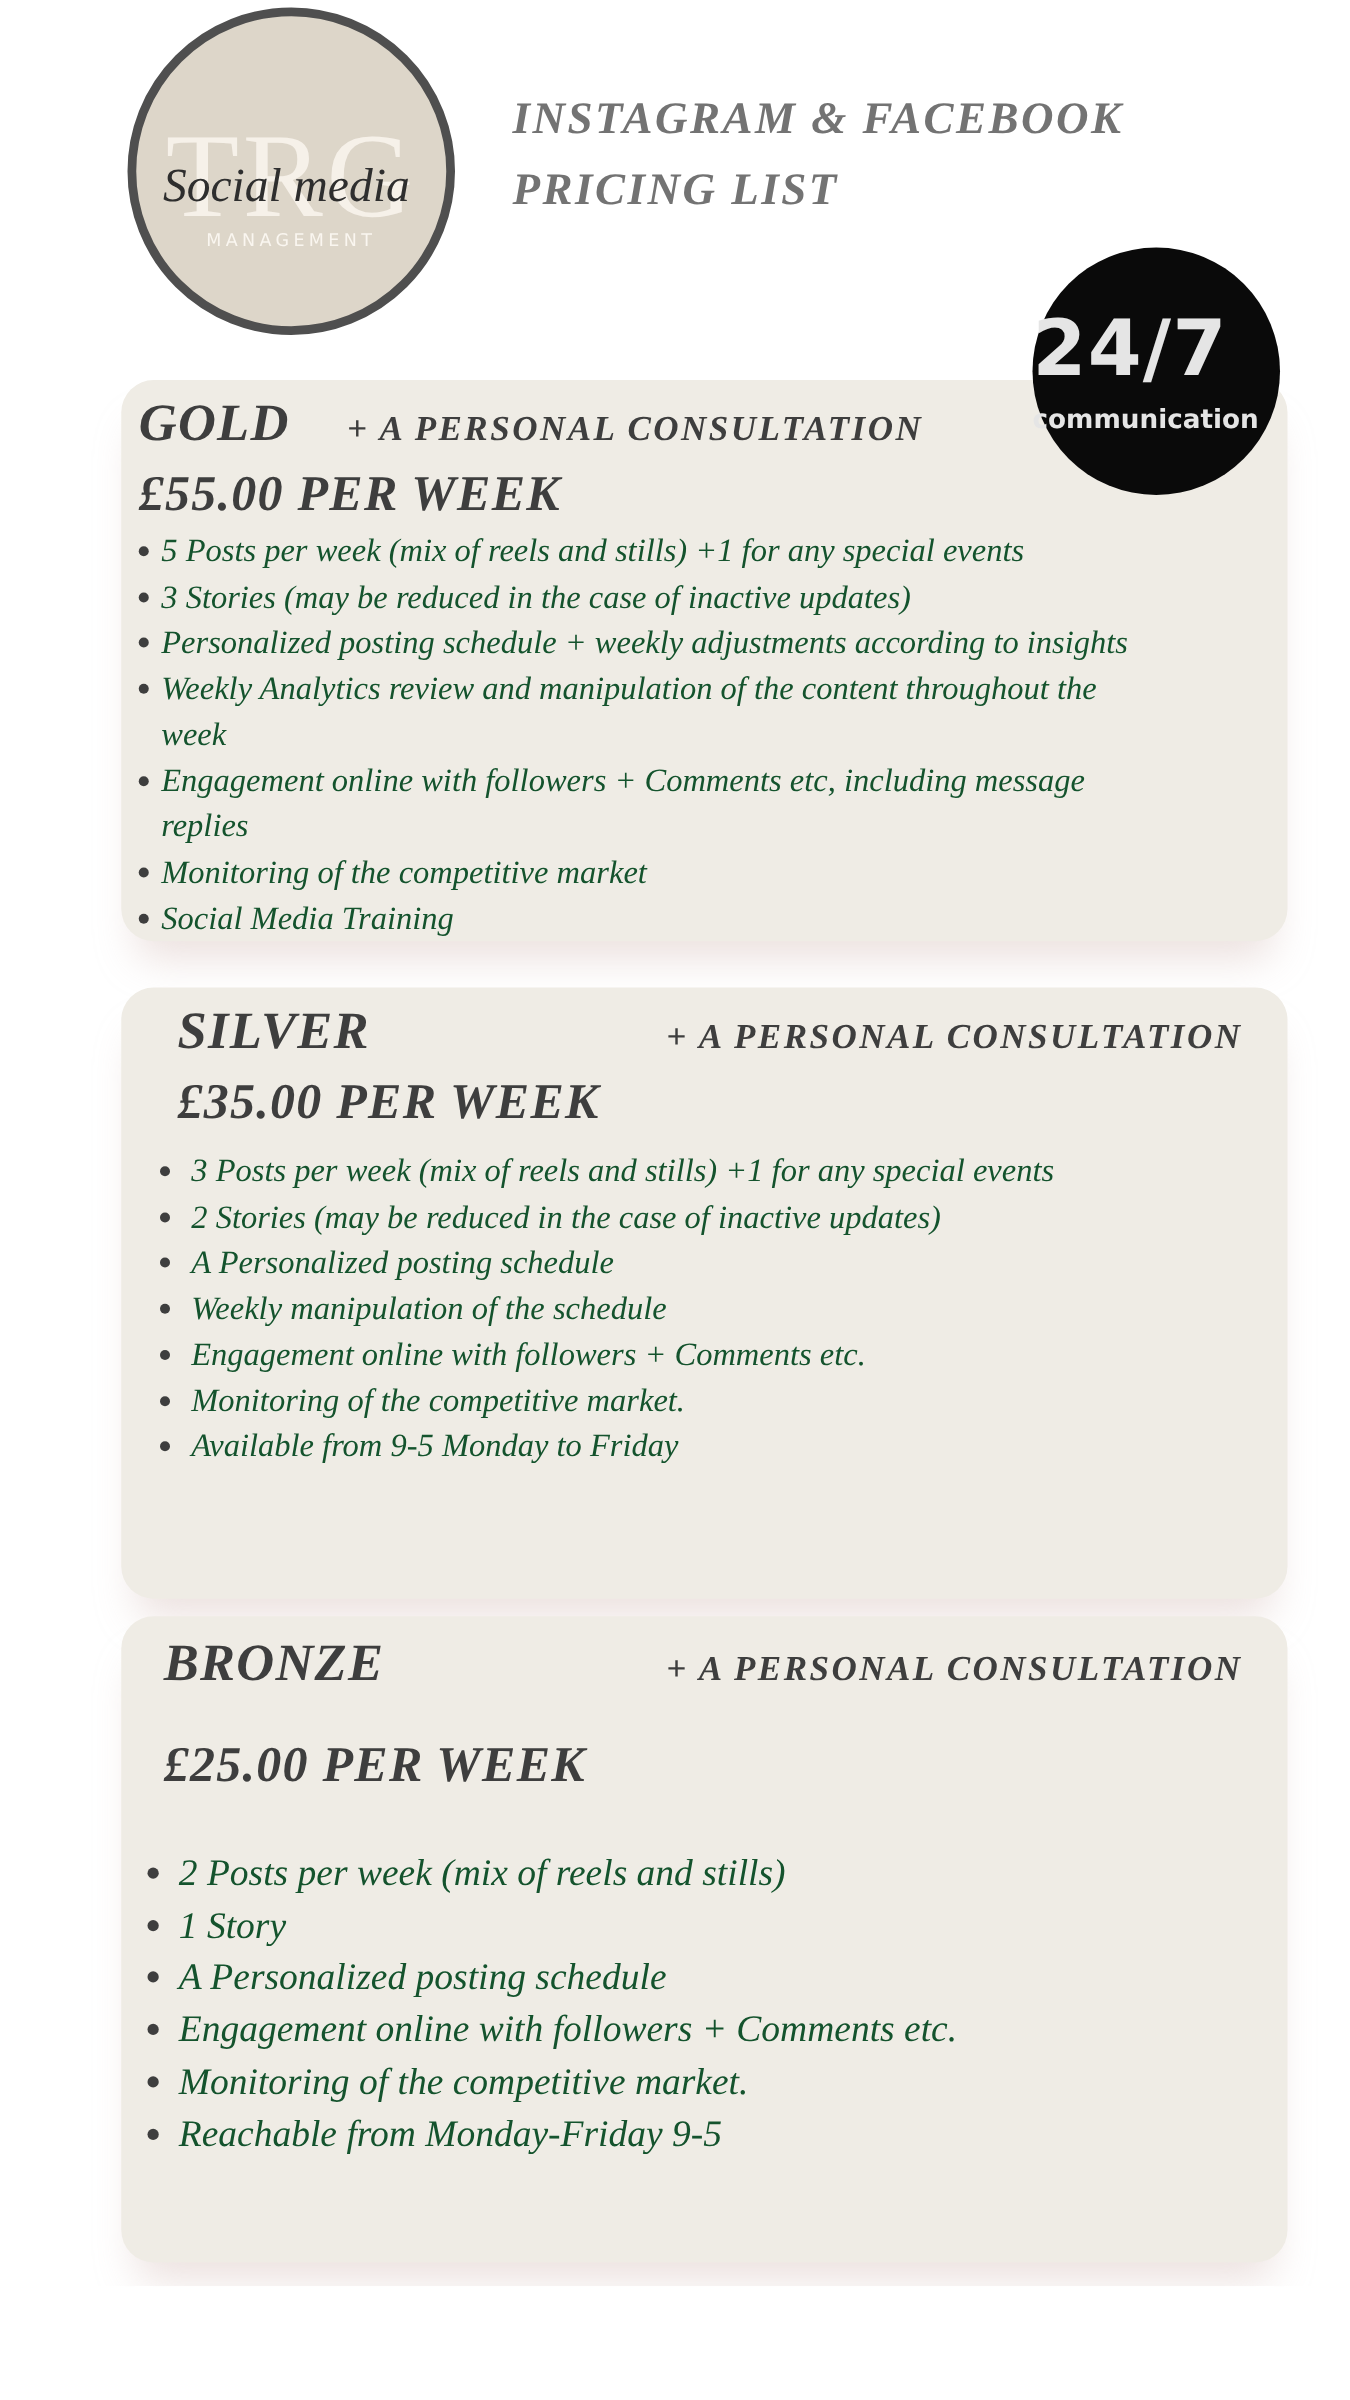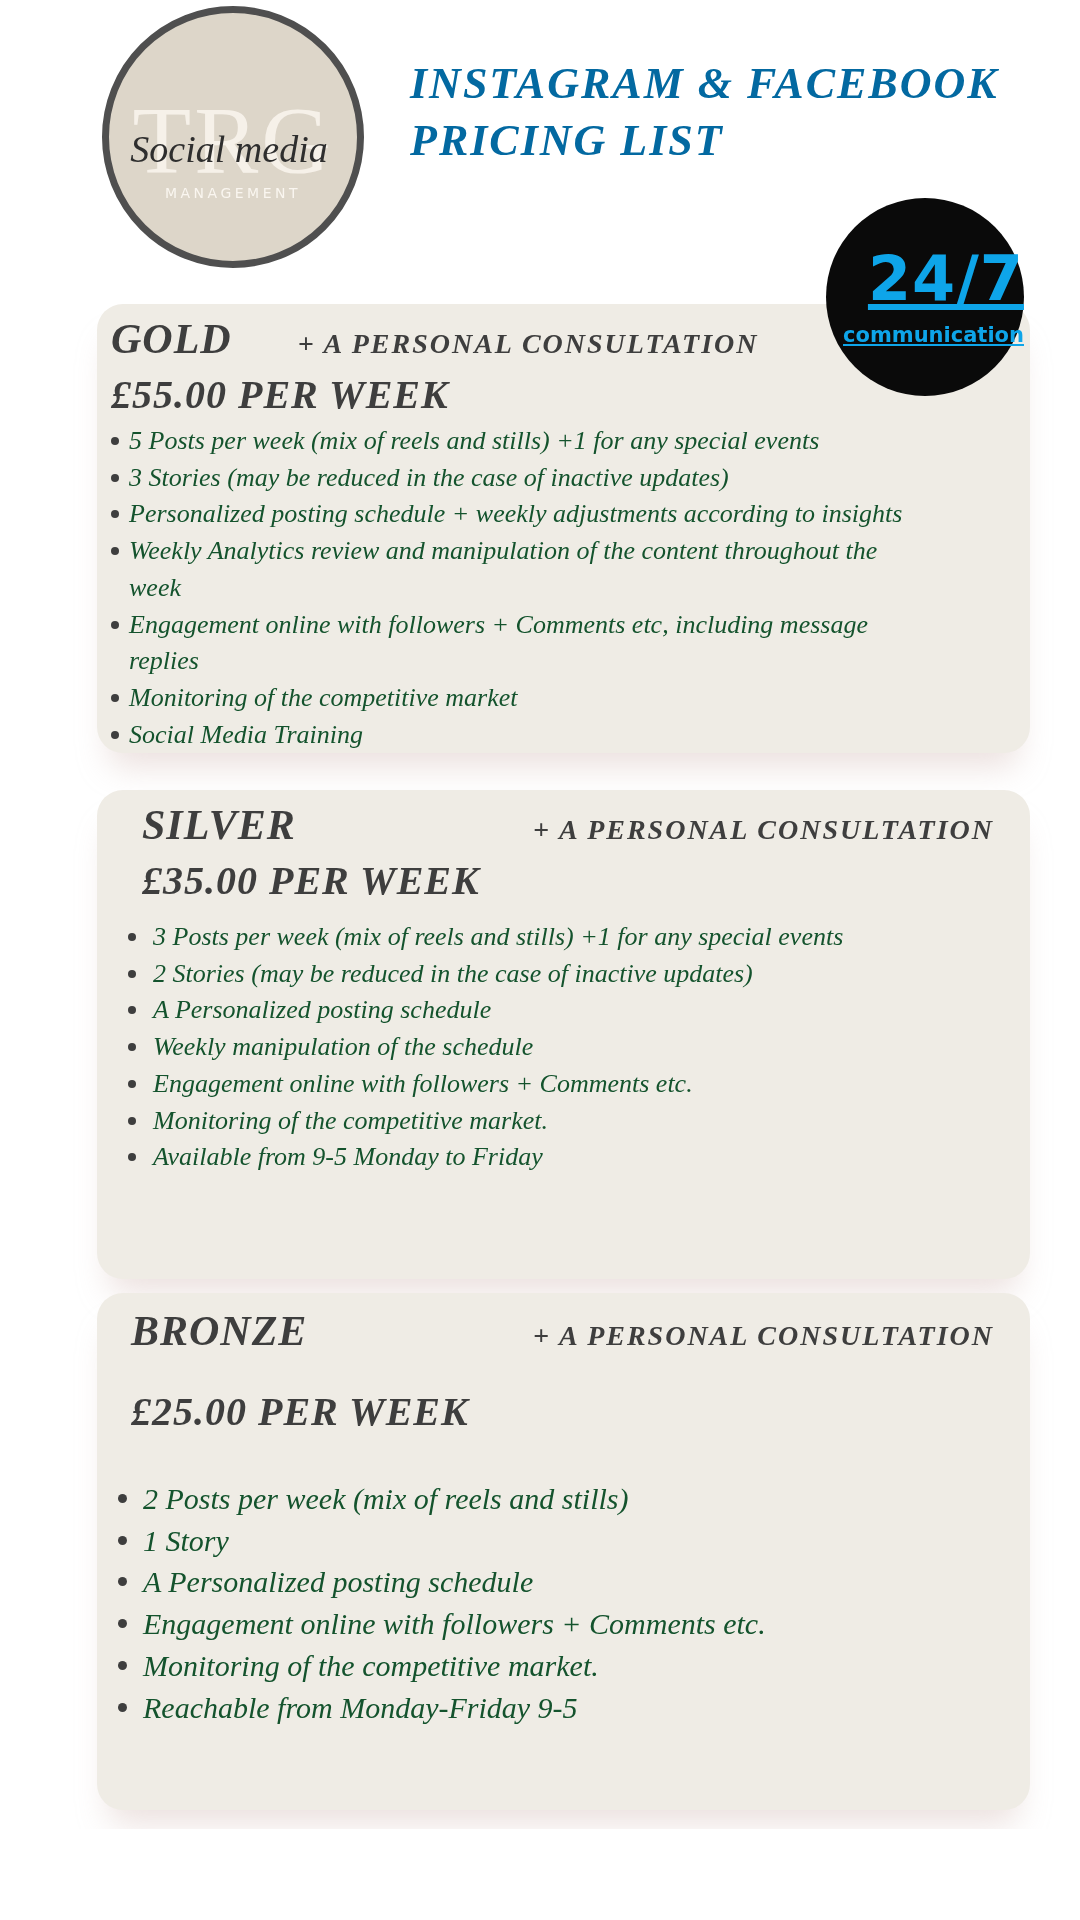--- a/index.html
+++ b/index.html
@@ -20,42 +20,42 @@
     position:absolute;top:116px;left:50%;transform:translateX(-52%);
     font-style:italic;font-size:38px;line-height:1.1;color:#2e2e2e;white-space:nowrap;
   }
   .logo-caption{
     position:absolute;top:172px;left:0;right:0;text-align:center;
     font-family:"DejaVu Sans",sans-serif;font-size:14px;letter-spacing:3.5px;
     color:rgba(253,250,244,0.9);
   }
   
   .title{
-    position:absolute;left:410px;top:55px;margin:0;
-    font-style:italic;font-weight:600;font-size:44px;line-height:57px;
-    letter-spacing:2px;color:#0369a1;
+    position:absolute;left:410px;top:66px;margin:0;
+    font-style:italic;font-weight:600;font-size:36px;line-height:57px;
+    letter-spacing:2px;color:#737373;
   }
   
   .badge{
     position:absolute;left:826px;top:198px;width:198px;height:198px;border-radius:50%;
-    background:#0a0a0a;color:#0ea5e9;z-index:5;
-    display:flex;flex-direction:column;align-items:flex-end;justify-content:center;
-    font-family:"DejaVu Sans",sans-serif;text-align:center;text-decoration:underline;
+    background:#0a0a0a;color:#e5e5e5;z-index:5;
+    display:flex;flex-direction:column;align-items:flex-start;justify-content:center;
+    font-family:"DejaVu Sans",sans-serif;text-align:center;
   }
   .badge-big{font-size:62px;font-weight:bold;line-height:1;letter-spacing:1px;}
   .badge-small{font-size:21px;font-weight:bold;margin-top:13px;}
   
   .card{
     position:absolute;left:97px;width:933px;background:#efece5;border-radius:26px;
     box-sizing:border-box;box-shadow:0 26px 32px -12px rgba(205,175,170,0.38);
   }
   .card-gold  {top:304px;height:449px;padding:10px 28px 0 14px;}
   .card-silver{top:779px;height:489px;padding:10px 28px 0 31px;margin-top:11px;}
   .card-bronze{top:1293px;height:517px;padding:13px 28px 0 21px;}
-  .card-head{display:flex;align-items:baseline;gap:20px;}
+  .card-head{display:flex;align-items:baseline;}
   .plan-name{
     margin:0;font-style:italic;font-weight:600;font-size:42px;line-height:50px;letter-spacing:1px;
   }
   .card-silver .plan-name{margin-left:14px;}
   .card-bronze .plan-name{margin-left:13px;}
   .consultation{font-style:italic;font-weight:700;font-size:28px;letter-spacing:2px;white-space:nowrap;}
   .card-gold .consultation{margin-left:46px;}
   .card-silver .consultation,.card-bronze .consultation{margin-left:auto;margin-right:8px;}
   .price{font-style:italic;font-weight:600;font-size:40px;line-height:48px;letter-spacing:1px;}
   .card-gold   .price{margin:7px 0 0 0;}

